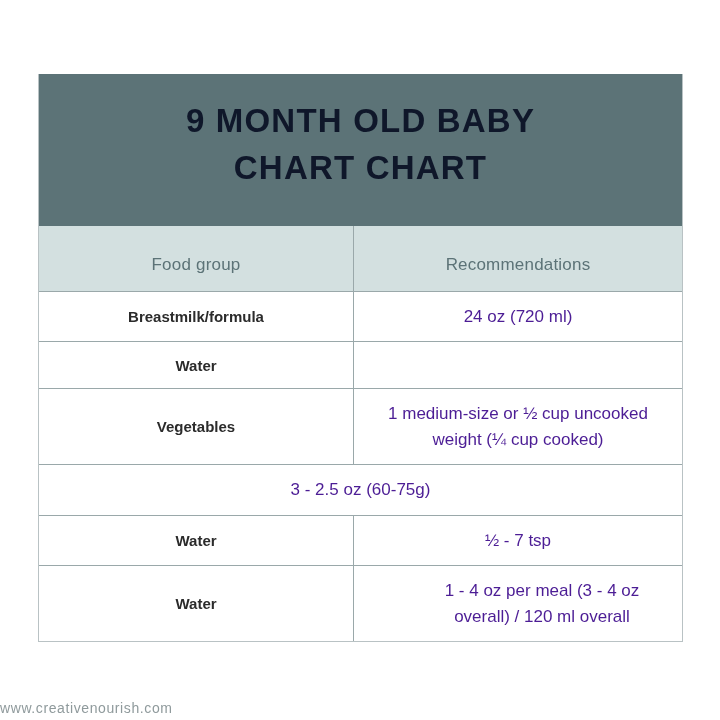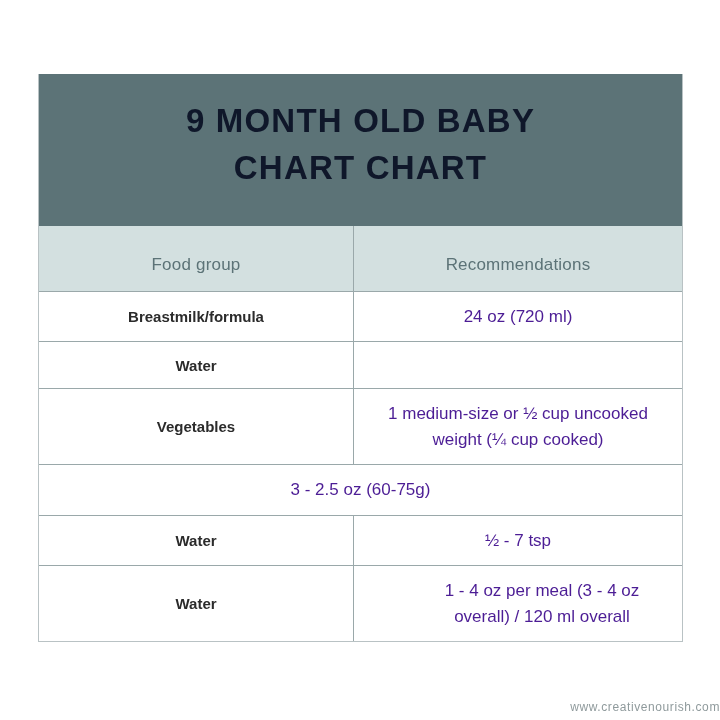--- a/index.html
+++ b/index.html
@@ -92,22 +92,22 @@
     flex: 1 1 auto;
     font-size: 17px;
     line-height: 1.5;
     color: #4c1d95;
   }
   .footer {
     position: absolute;
     left: 0;
     right: 0;
     top: 700px;
-    text-align: right;
-    font-size: 12px;
+    text-align: left;
+    font-size: 14px;
     color: #8f9a9c;
     letter-spacing: 0.6px;
   }
 </style>
 </head>
 <body>
 
 <div class="page">
 
   <div class="chart-card">

